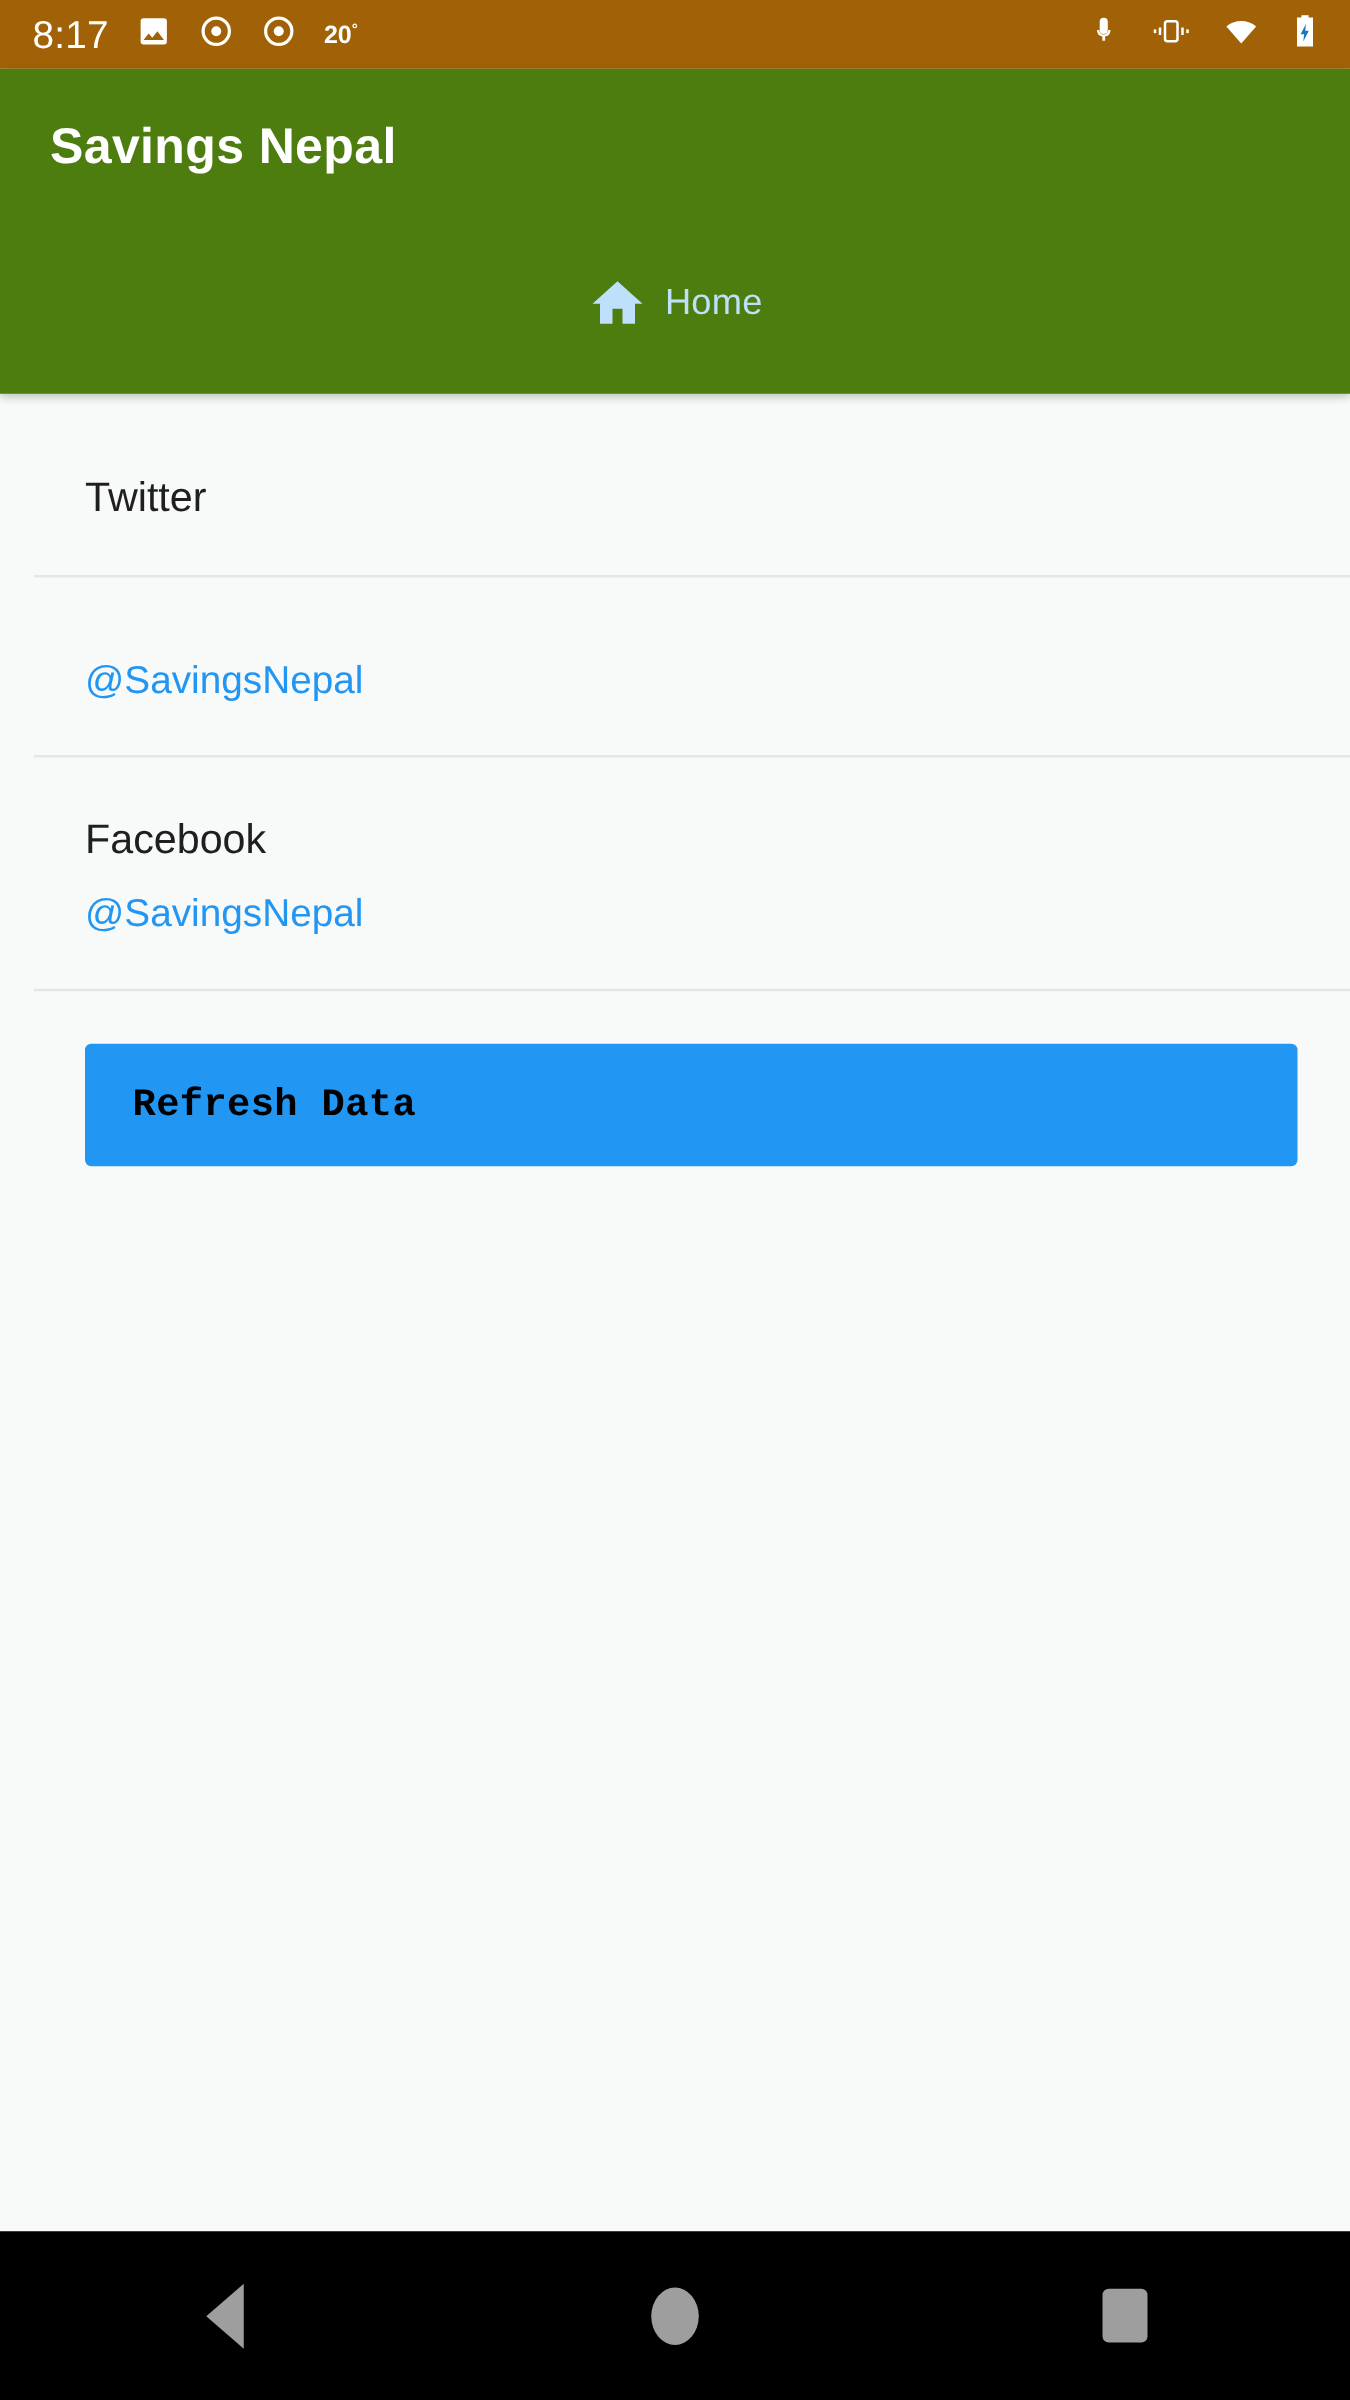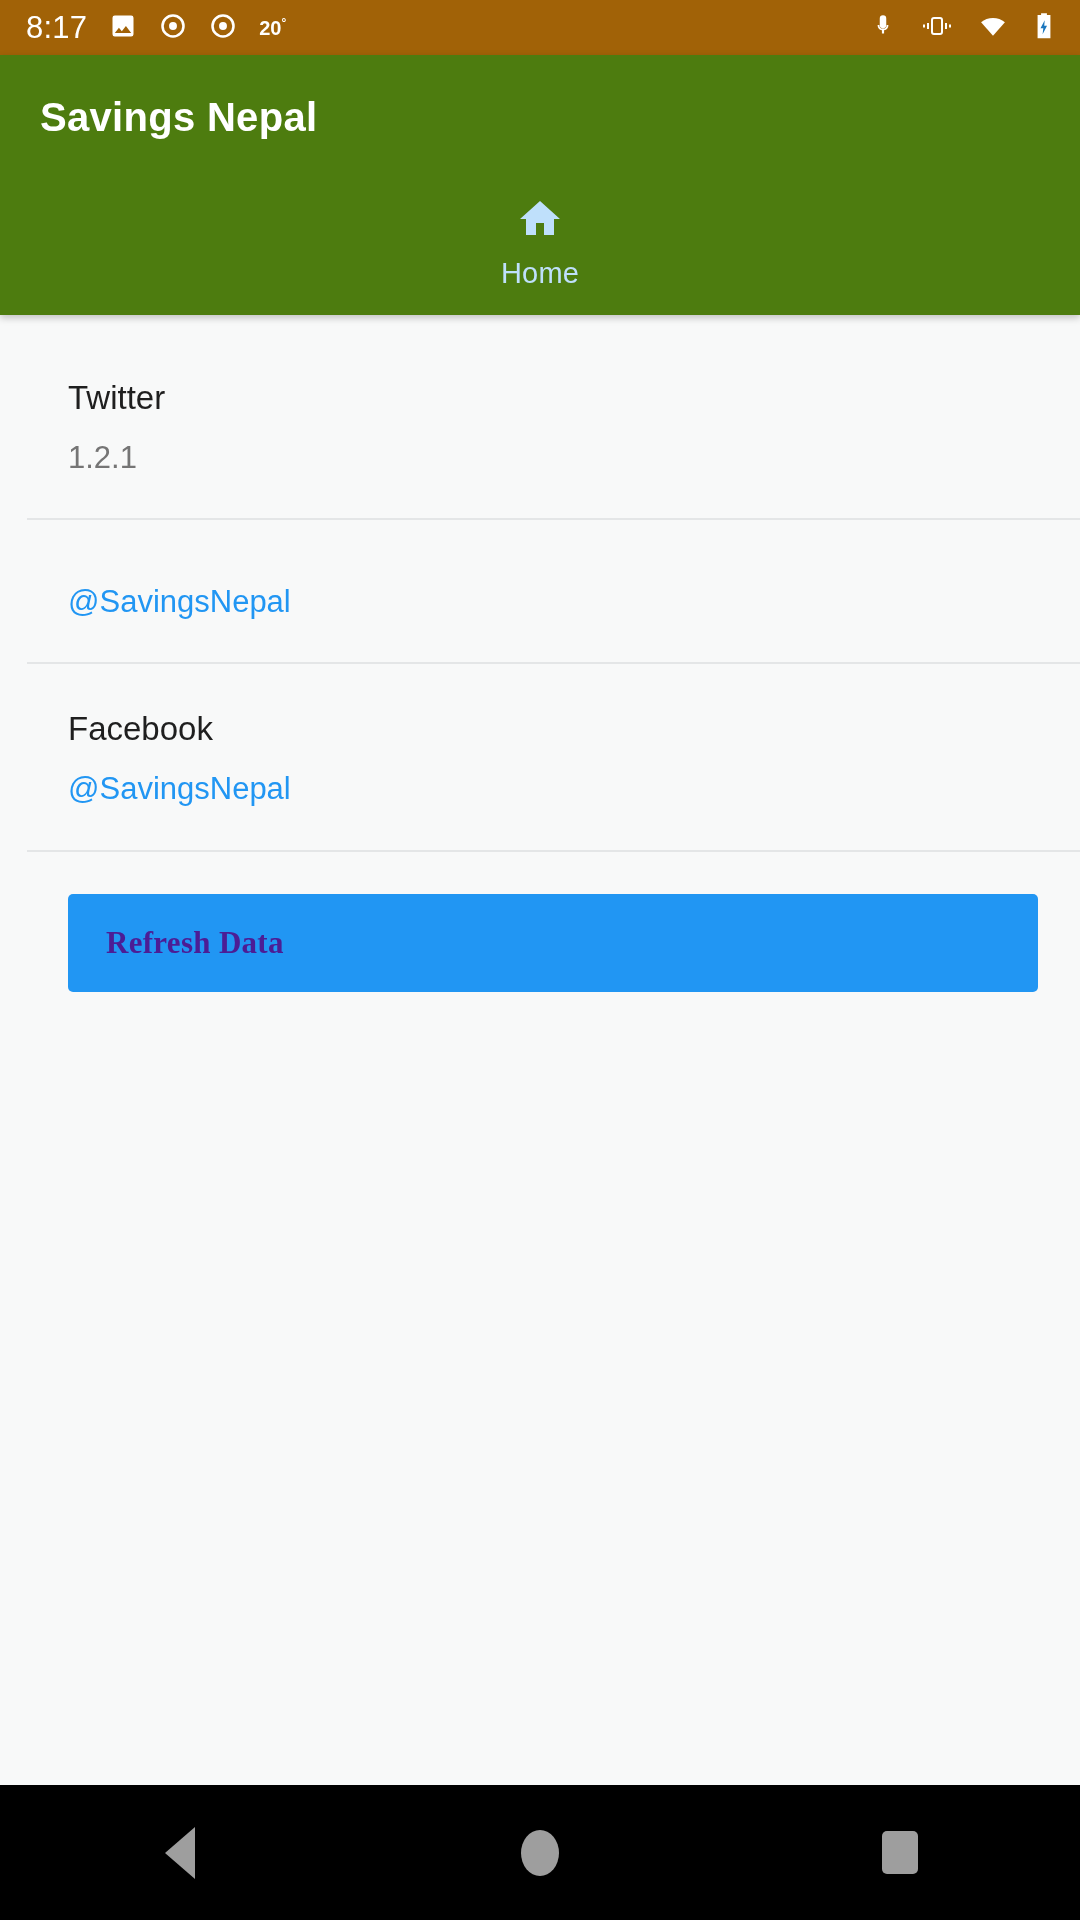--- a/index.html
+++ b/index.html
@@ -74,21 +74,21 @@
 
   
   .tab-bar {
     display:flex;
     height:145px;
     margin-top:30px;
   }
   .tab {
     flex:1 1 0;
     display:flex;
-    flex-direction:column;
+    flex-direction:row;
     align-items:center;
     justify-content:center;
     gap:14px;
     position:relative;
     cursor:pointer;
   }
   .tab-icon {
     height:48px;
     display:flex;
     align-items:center;
@@ -145,22 +145,22 @@
   }
 
   .btn-wrap { padding:42px 55px 0 68px; }
   .refresh-btn {
     display:block;
     width:970px;
     height:98px;
     background:#2196f3;
     border:none;
     border-radius:5px;
-    color:#4c1d95;
-    font-family:Liberation Serif, serif;
+    color:#000000;
+    font-family:Liberation Mono, monospace;
     font-size:31px;
     font-weight:bold;
     text-align:left;
     padding-left:38px;
     letter-spacing:0.3px;
     cursor:pointer;
   }
 
   
   .nav-bar {
@@ -269,21 +269,20 @@
 
 
 
     </div>
   </div>
 
   <div class="content">
 
     <div class="list-item">
       <div class="item-title">Twitter</div>
-      <div class="item-sub">1.2.1</div>
     </div>
     <div class="divider"></div>
 
     <div class="list-item">
       <div class="item-sub link">@SavingsNepal</div>
     </div>
     <div class="divider"></div>
 
     <div class="list-item">
       <div class="item-title">Facebook</div>

